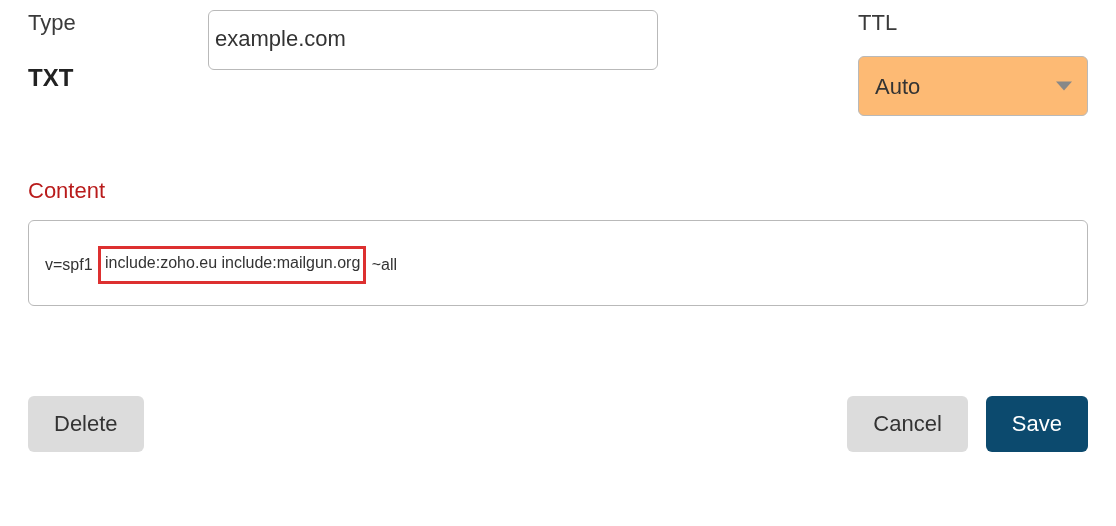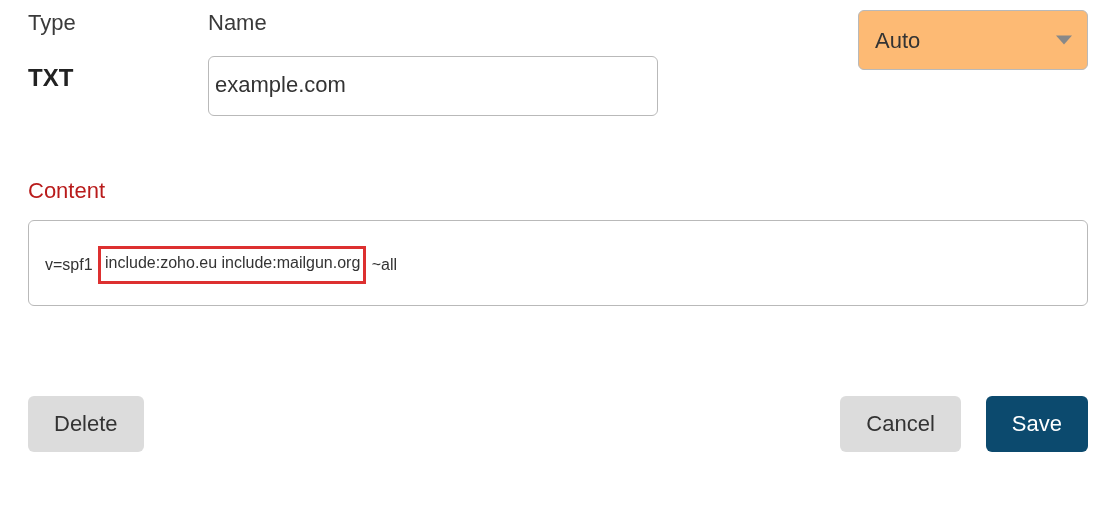--- a/index.html
+++ b/index.html
@@ -159,38 +159,38 @@
     }
     .btn-primary {
       background: #0c4a6e;
       color: #fff;
     }
     .spacer {
       flex: 1;
     }
     .right-buttons {
       display: flex;
-      gap: 25px;
+      gap: 18px;
     }
   </style>
 </head>
 <body>
 
 <div class="top-row">
   <div class="field-group type-col">
     <div class="field-label">Type</div>
     <div class="type-value">TXT</div>
   </div>
 
   <div class="field-group name-col">
-    <div class="field-label">Name</div>
     <textarea class="name-input" rows="1" style="">example.com</textarea>
   </div>
 
   <div class="field-group ttl-col">
+    <div class="field-label">TTL</div>
     <div class="select-wrap">
       <select class="select">
         <option>Auto</option>
       </select>
       <div class="select-arrow"></div>
     </div>
   </div>
 </div>
 
 <div class="content-section">

